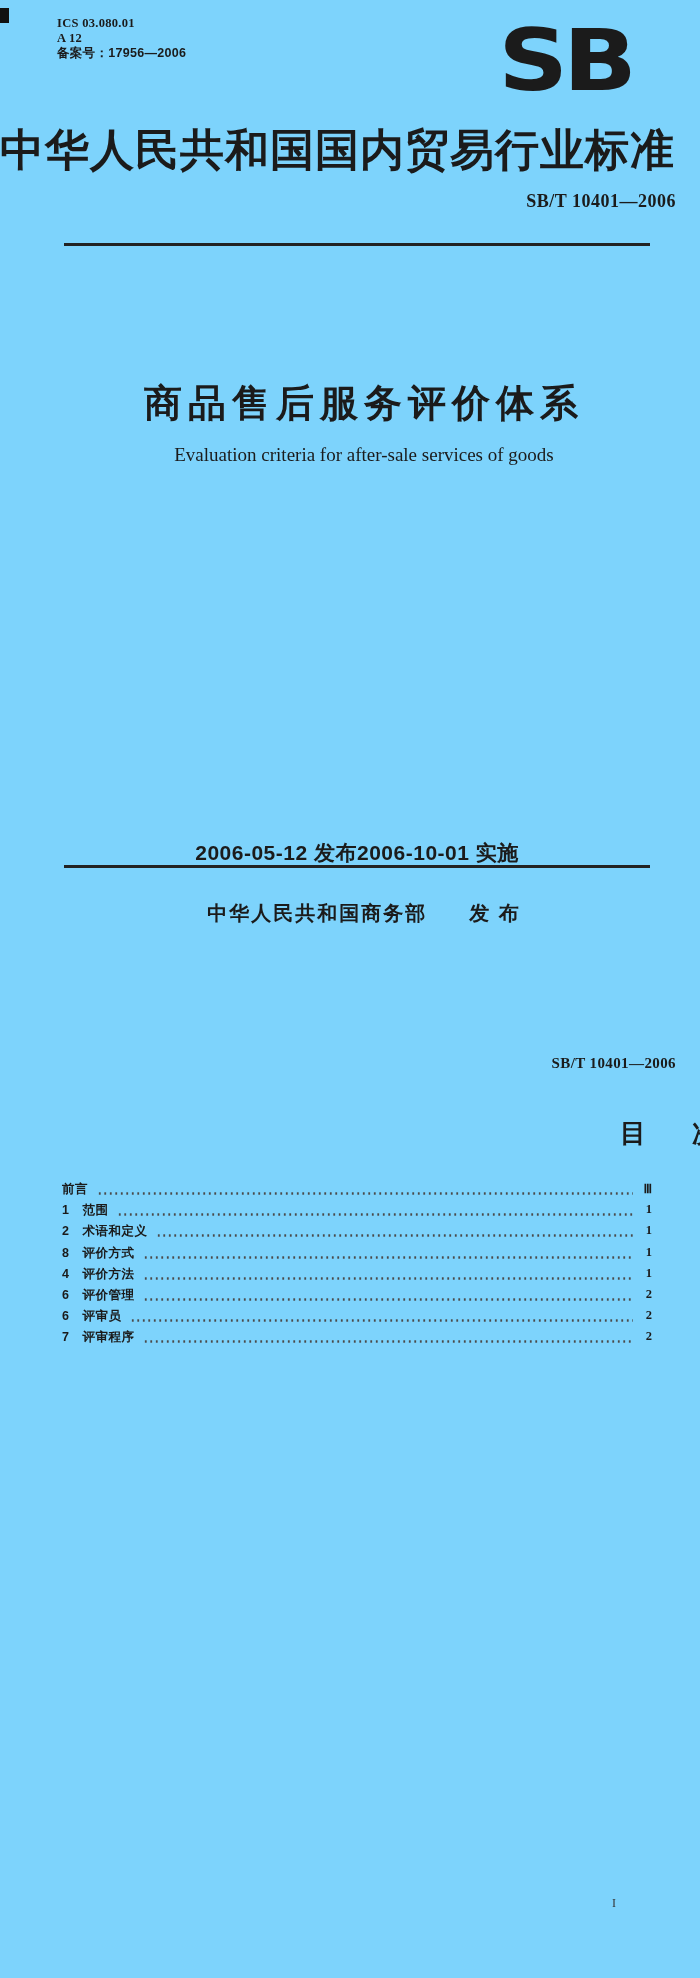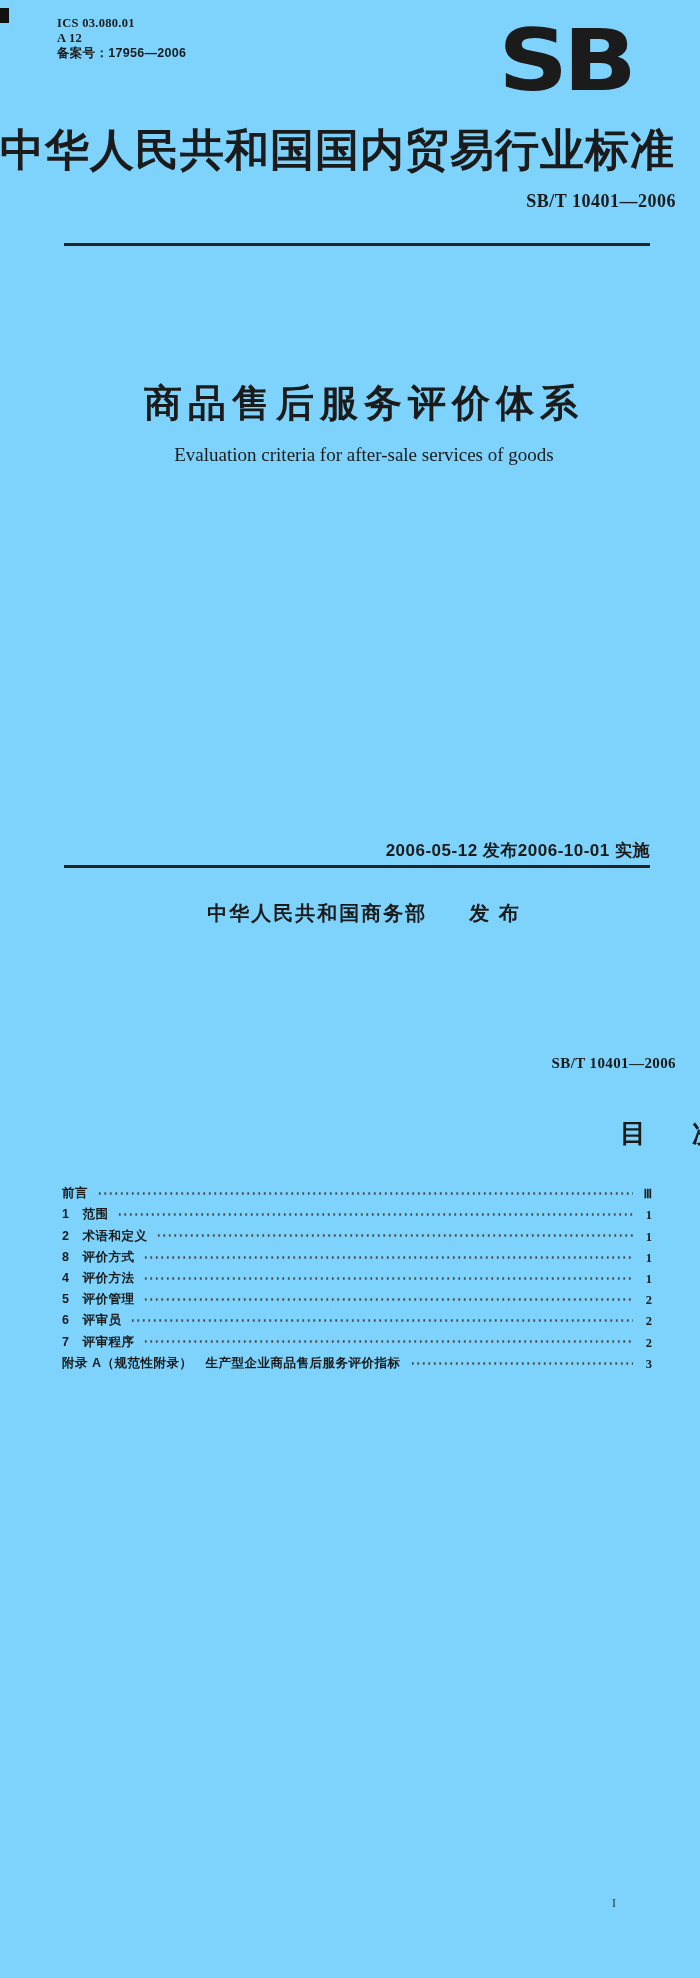--- a/index.html
+++ b/index.html
@@ -34,40 +34,40 @@
   .rule-2{top:865px;}
   .main-title{
     left:0;top:378px;width:100%;text-align:center;
     font-size:38px;font-weight:bold;letter-spacing:6px;white-space:nowrap;
   }
   .title-en{
     left:0;top:444px;width:100%;text-align:center;
     font-family:"Liberation Serif",serif;font-size:19px;font-weight:normal;
   }
   .dates-row{
-    left:64px;top:839px;width:586px;display:flex;justify-content:flex-end;
-    font-size:17px;font-weight:bold;letter-spacing:.5px;
+    left:64px;top:839px;width:586px;display:flex;justify-content:center;
+    font-size:21px;font-weight:bold;letter-spacing:.5px;
   }
   .publisher-row{
     left:0;top:900px;width:100%;text-align:center;
     font-size:20px;font-weight:bold;letter-spacing:2px;white-space:nowrap;
   }
   .publisher-row .gap{display:inline-block;width:42px;}
 
   
   .std-no-toc{
     right:52px;top:1055px;font-size:15px;font-weight:bold;
     font-family:"Liberation Serif",serif;letter-spacing:.4px;
   }
   .toc-title{
     left:0;top:1116px;width:100%;text-align:right;
     font-size:26px;font-weight:bold;letter-spacing:10px;
   }
   .toc-list{left:62px;top:1181px;width:590px;}
-  .toc-row{display:flex;align-items:flex-end;height:21.2px;font-size:12.5px;font-weight:bold;}
+  .toc-row{display:flex;align-items:flex-start;height:21.2px;font-size:12.5px;font-weight:bold;}
   .toc-label{white-space:nowrap;letter-spacing:.5px;}
   .toc-dots{
     flex:1;align-self:center;height:7px;margin:4px 7px 0 9px;
     background-image:radial-gradient(circle,#4a4a4a 1px,transparent 1.35px);
     background-size:5.5px 7px;background-repeat:repeat-x;background-position:left center;
   }
   .toc-page-num{
     white-space:nowrap;font-family:"Liberation Serif",serif;
     font-weight:bold;font-size:12.5px;min-width:12px;text-align:right;
   }
@@ -133,36 +133,31 @@
       <span class="toc-label">8　评价方式</span>
       <span class="toc-dots"></span>
       <span class="toc-page-num">1</span>
     </div>
     <div class="toc-row">
       <span class="toc-label">4　评价方法</span>
       <span class="toc-dots"></span>
       <span class="toc-page-num">1</span>
     </div>
     <div class="toc-row">
-      <span class="toc-label">5　评价管理</span>
+      <span class="toc-label">6　评价管理</span>
       <span class="toc-dots"></span>
       <span class="toc-page-num">2</span>
     </div>
     <div class="toc-row">
       <span class="toc-label">6　评审员</span>
       <span class="toc-dots"></span>
       <span class="toc-page-num">2</span>
     </div>
     <div class="toc-row">
       <span class="toc-label">7　评审程序</span>
       <span class="toc-dots"></span>
       <span class="toc-page-num">2</span>
     </div>
-    <div class="toc-row">
-      <span class="toc-label">附录 A（规范性附录）　生产型企业商品售后服务评价指标</span>
-      <span class="toc-dots"></span>
-      <span class="toc-page-num">3</span>
-    </div>
   </div>
 
   <div class="abs folio">I</div>
 
 </div>
 
 </body></html>

